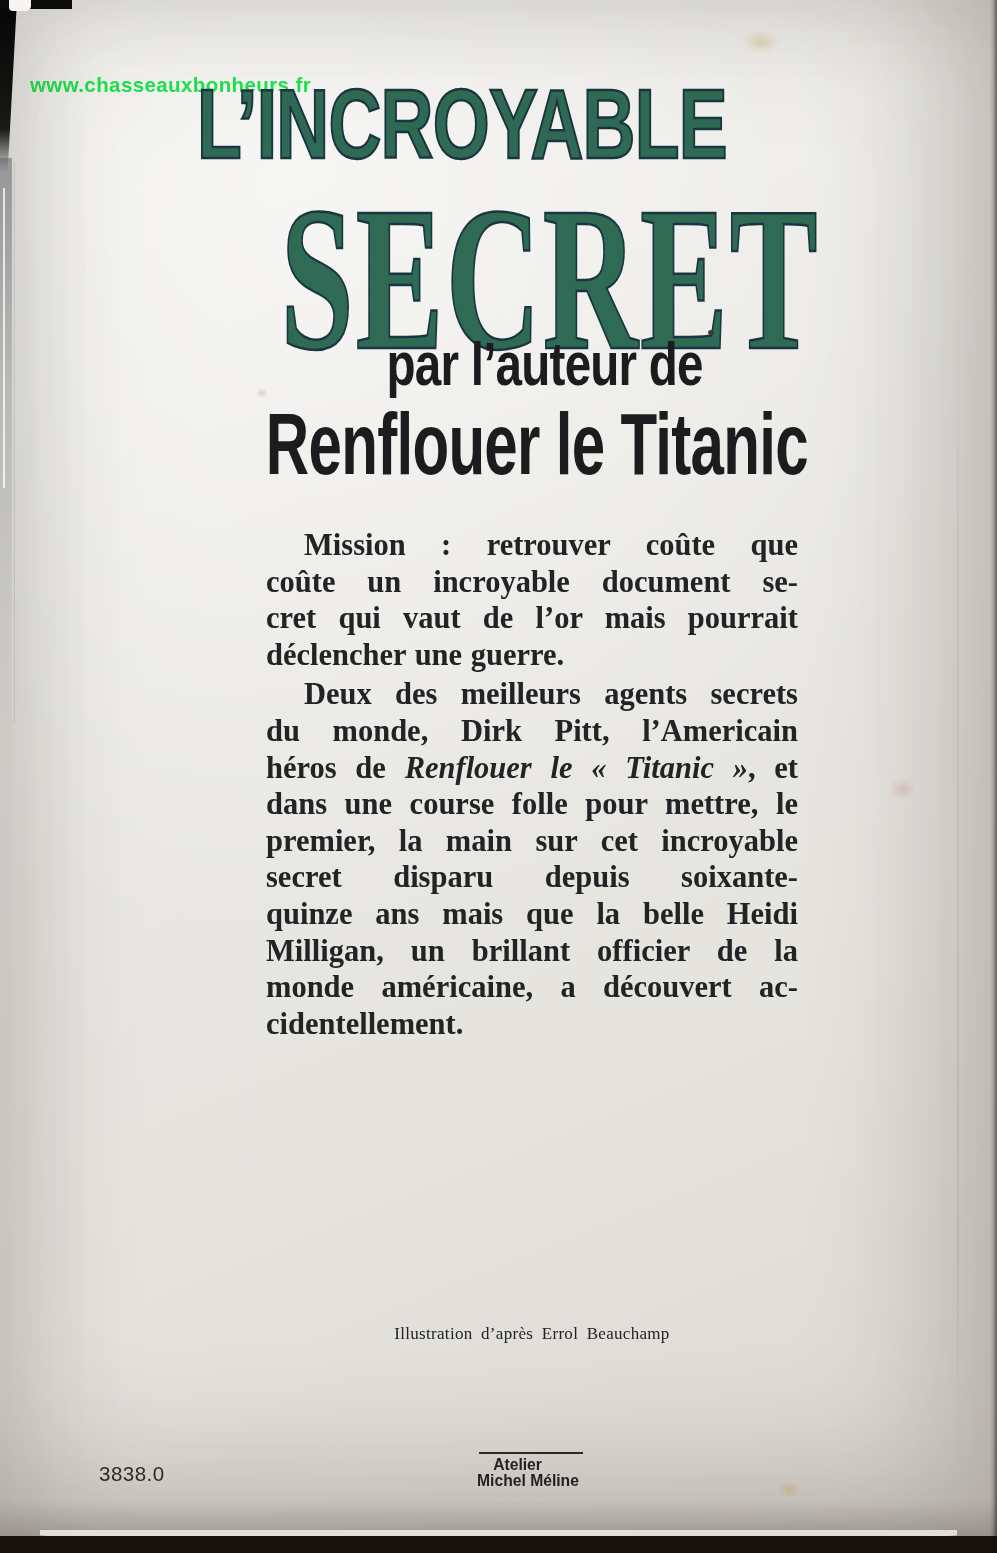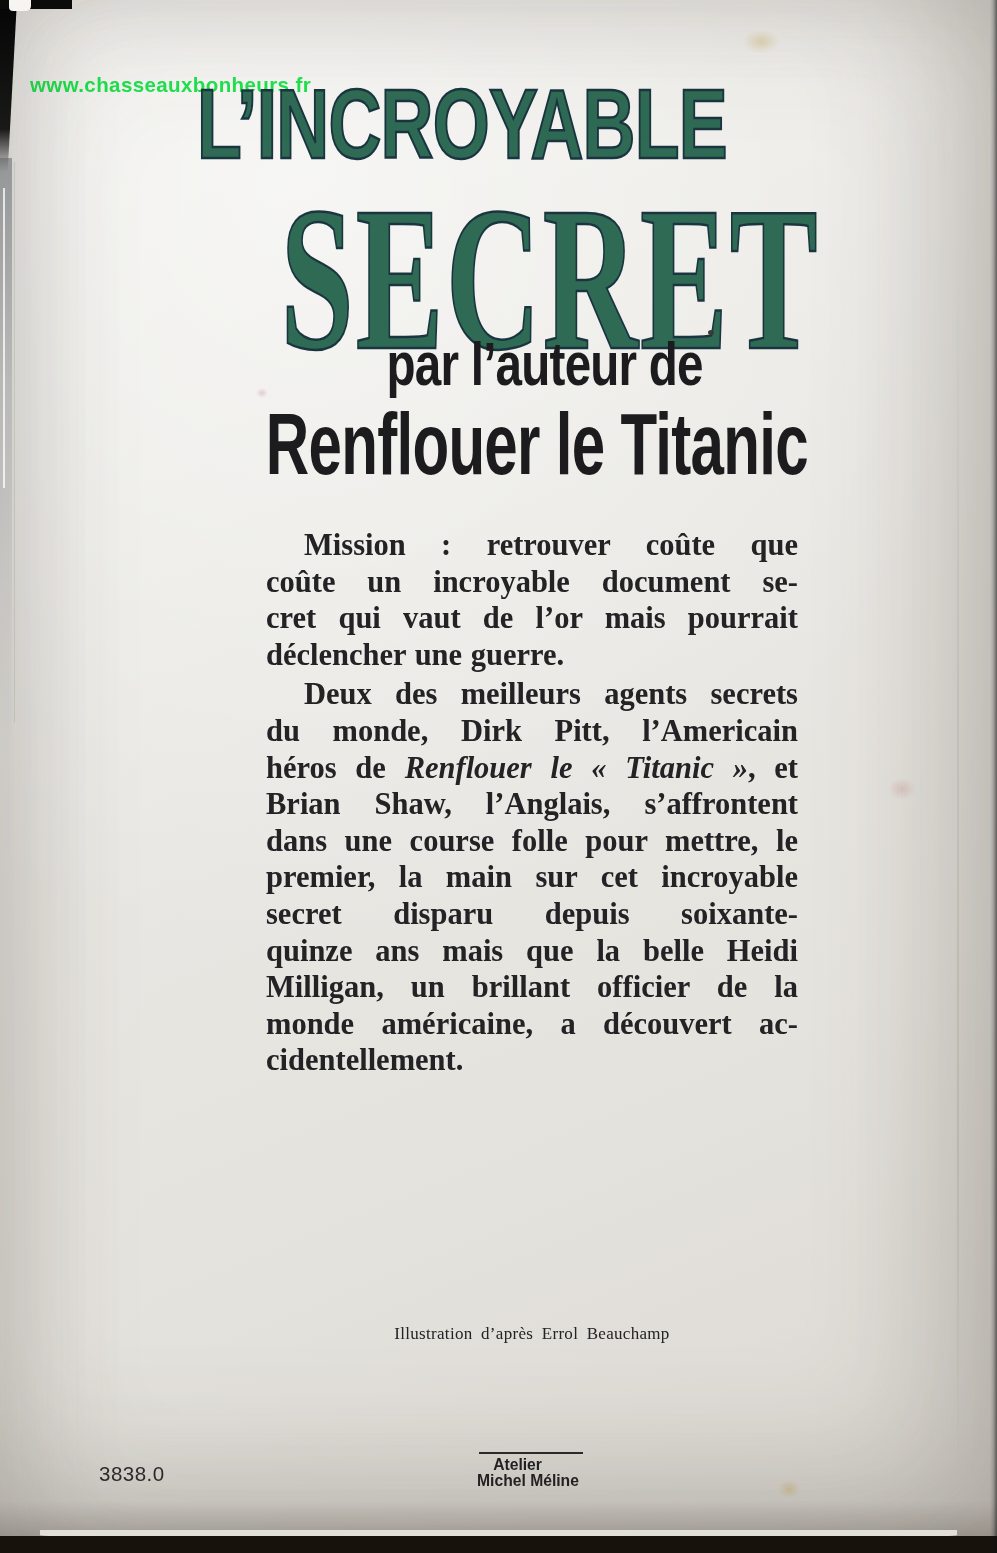--- a/index.html
+++ b/index.html
@@ -136,21 +136,20 @@
       <div class="para">
         <div class="bl first">Mission : retrouver coûte que</div>
         <div class="bl">coûte un incroyable document se-</div>
         <div class="bl">cret qui vaut de l’or mais pourrait</div>
         <div class="bl last">déclencher une guerre.</div>
       </div>
       <div class="para">
         <div class="bl first">Deux des meilleurs agents secrets</div>
         <div class="bl">du monde, Dirk Pitt, l’Americain</div>
         <div class="bl"><span>héros de </span><span class="it">Renflouer le « Titanic »</span><span>, et</span></div>
-        <div class="bl">Brian Shaw, l’Anglais, s’affrontent</div>
         <div class="bl">dans une course folle pour mettre, le</div>
         <div class="bl">premier, la main sur cet incroyable</div>
         <div class="bl">secret disparu depuis soixante-</div>
         <div class="bl">quinze ans mais que la belle Heidi</div>
         <div class="bl">Milligan, un brillant officier de la</div>
         <div class="bl">monde américaine, a découvert ac-</div>
         <div class="bl last">cidentellement.</div>
       </div>
     </div>
 

